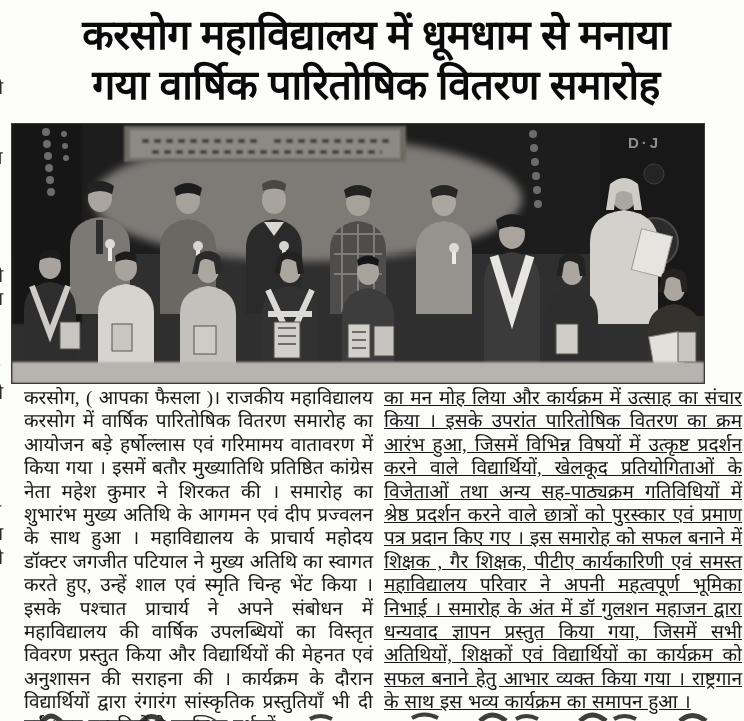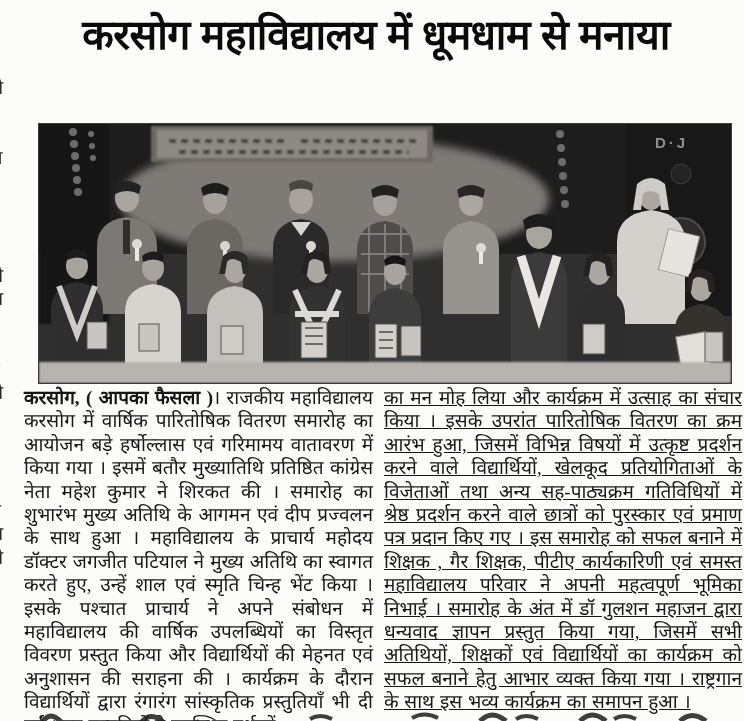--- a/index.html
+++ b/index.html
@@ -29,38 +29,38 @@
   .headline{
     position:absolute;left:20px;top:10px;width:712px;
     text-align:center;
     font-family:"Liberation Sans","DejaVu Sans",sans-serif;
     font-weight:700;
     font-size:41px;line-height:50px;
     letter-spacing:-0.5px;
     color:#0a0a0a;
   }
   .photo-frame{
-    position:absolute;left:38px;top:123px;width:692px;height:259px;
+    position:absolute;left:11px;top:123px;width:692px;height:259px;
     border:1px solid #3a3a3a;
     box-sizing:content-box;
     background:#fde047;
   }
   .photo-frame svg{display:block;}
   .article{
     position:absolute;left:24px;top:386px;width:718px;height:322px;
     display:flex;
   }
   .col{
     font-size:19px;line-height:23.4px;
     text-align:justify;
     word-spacing:1px;
   }
   .col1{width:349px;margin-right:11px;}
   .col2{width:358px;text-decoration:underline;}
-  .dateline{font-weight:700;}
+  .dateline{font-weight:400;}
   .bottom-strip{
     position:absolute;left:0;bottom:0;width:744px;height:16px;
     overflow:hidden;
   }
   .dj-text{
     font-family:"Liberation Sans","DejaVu Sans",sans-serif;
     font-weight:700;font-size:15px;letter-spacing:3px;
     fill:#8f8f8f;
   }
 </style>
@@ -93,20 +93,21 @@
 ए
 ध
 ट
 ज
 ा
 ो</span>
   </div>
 
   <div class="headline">
     <div>करसोग महाविद्यालय में धूमधाम से मनाया</div>
+    <div>गया वार्षिक पारितोषिक वितरण समारोह</div>
   </div>
 
   <div class="photo-frame">
     <svg viewBox="0 0 692 259" width="692" height="259">
       <defs>
         <filter id="b1" x="-20%" y="-20%" width="140%" height="140%">
             <feGaussianBlur stdDeviation="1.2"></feGaussianBlur>
           </filter>
         <filter id="b4" x="-40%" y="-40%" width="180%" height="180%">
             <feGaussianBlur stdDeviation="4.5"></feGaussianBlur>

